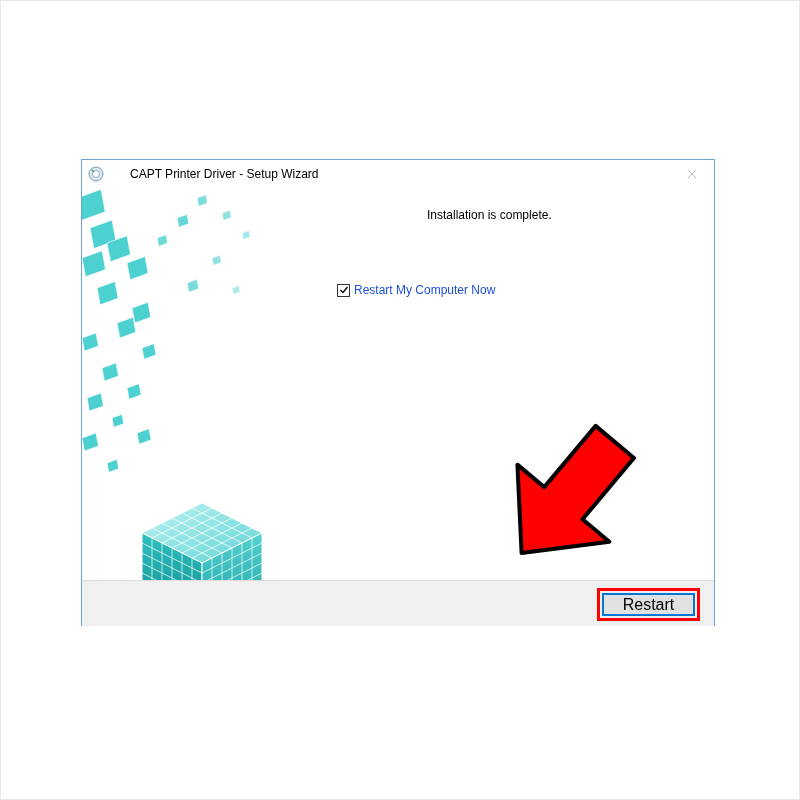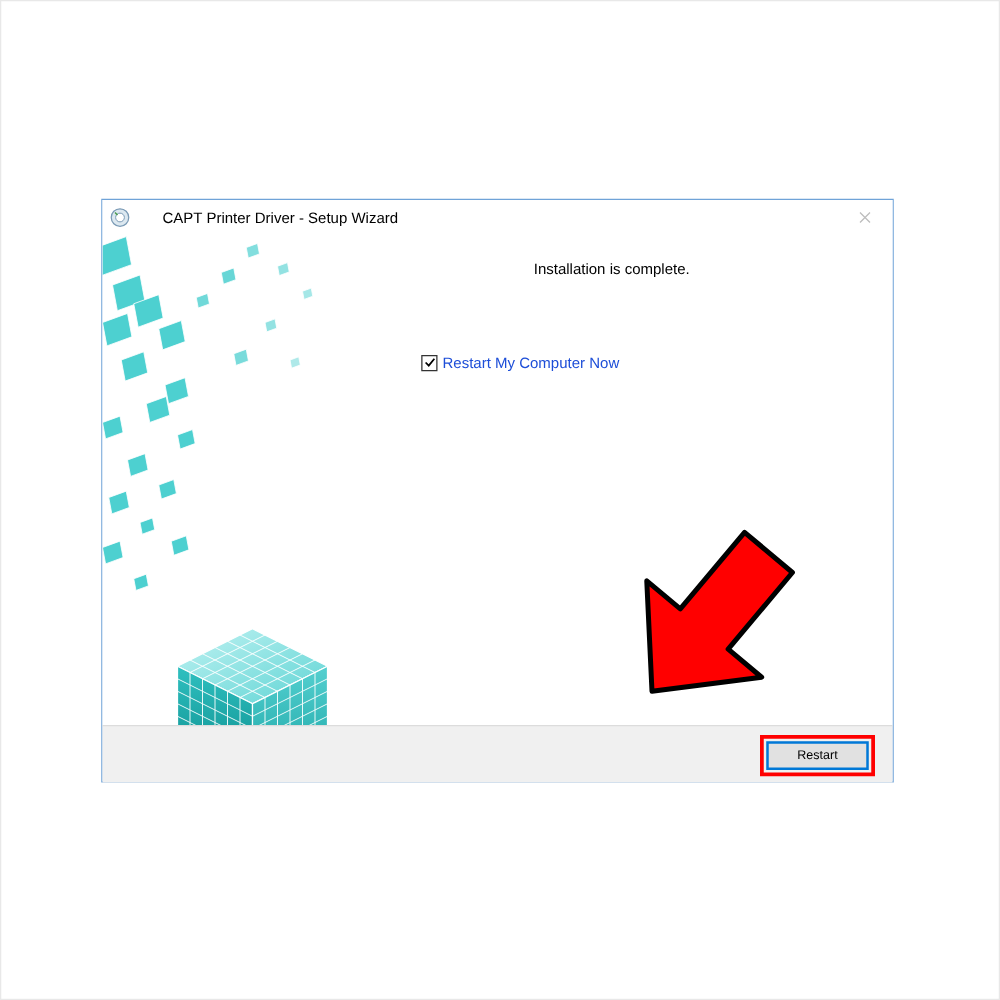--- a/index.html
+++ b/index.html
@@ -115,26 +115,26 @@
       position: relative;
     }
     .restart-wrap {
       position: absolute;
       right: 14px;
       top: 7px;
       border: 3px solid #ff0000;
       padding: 2px;
     }
     .restart-btn {
-      width: 82px;
+      width: 93px;
       height: 23px;
       background: #e1e1e1;
       border: 2px solid #0078d7;
       color: #000;
-      font-size: 10px;
+      font-size: 16px;
       font-family: inherit;
       cursor: pointer;
       padding: 0;
     }
     .annotation-arrow {
       position: absolute;
       pointer-events: none;
     }
   </style>
 </head>

